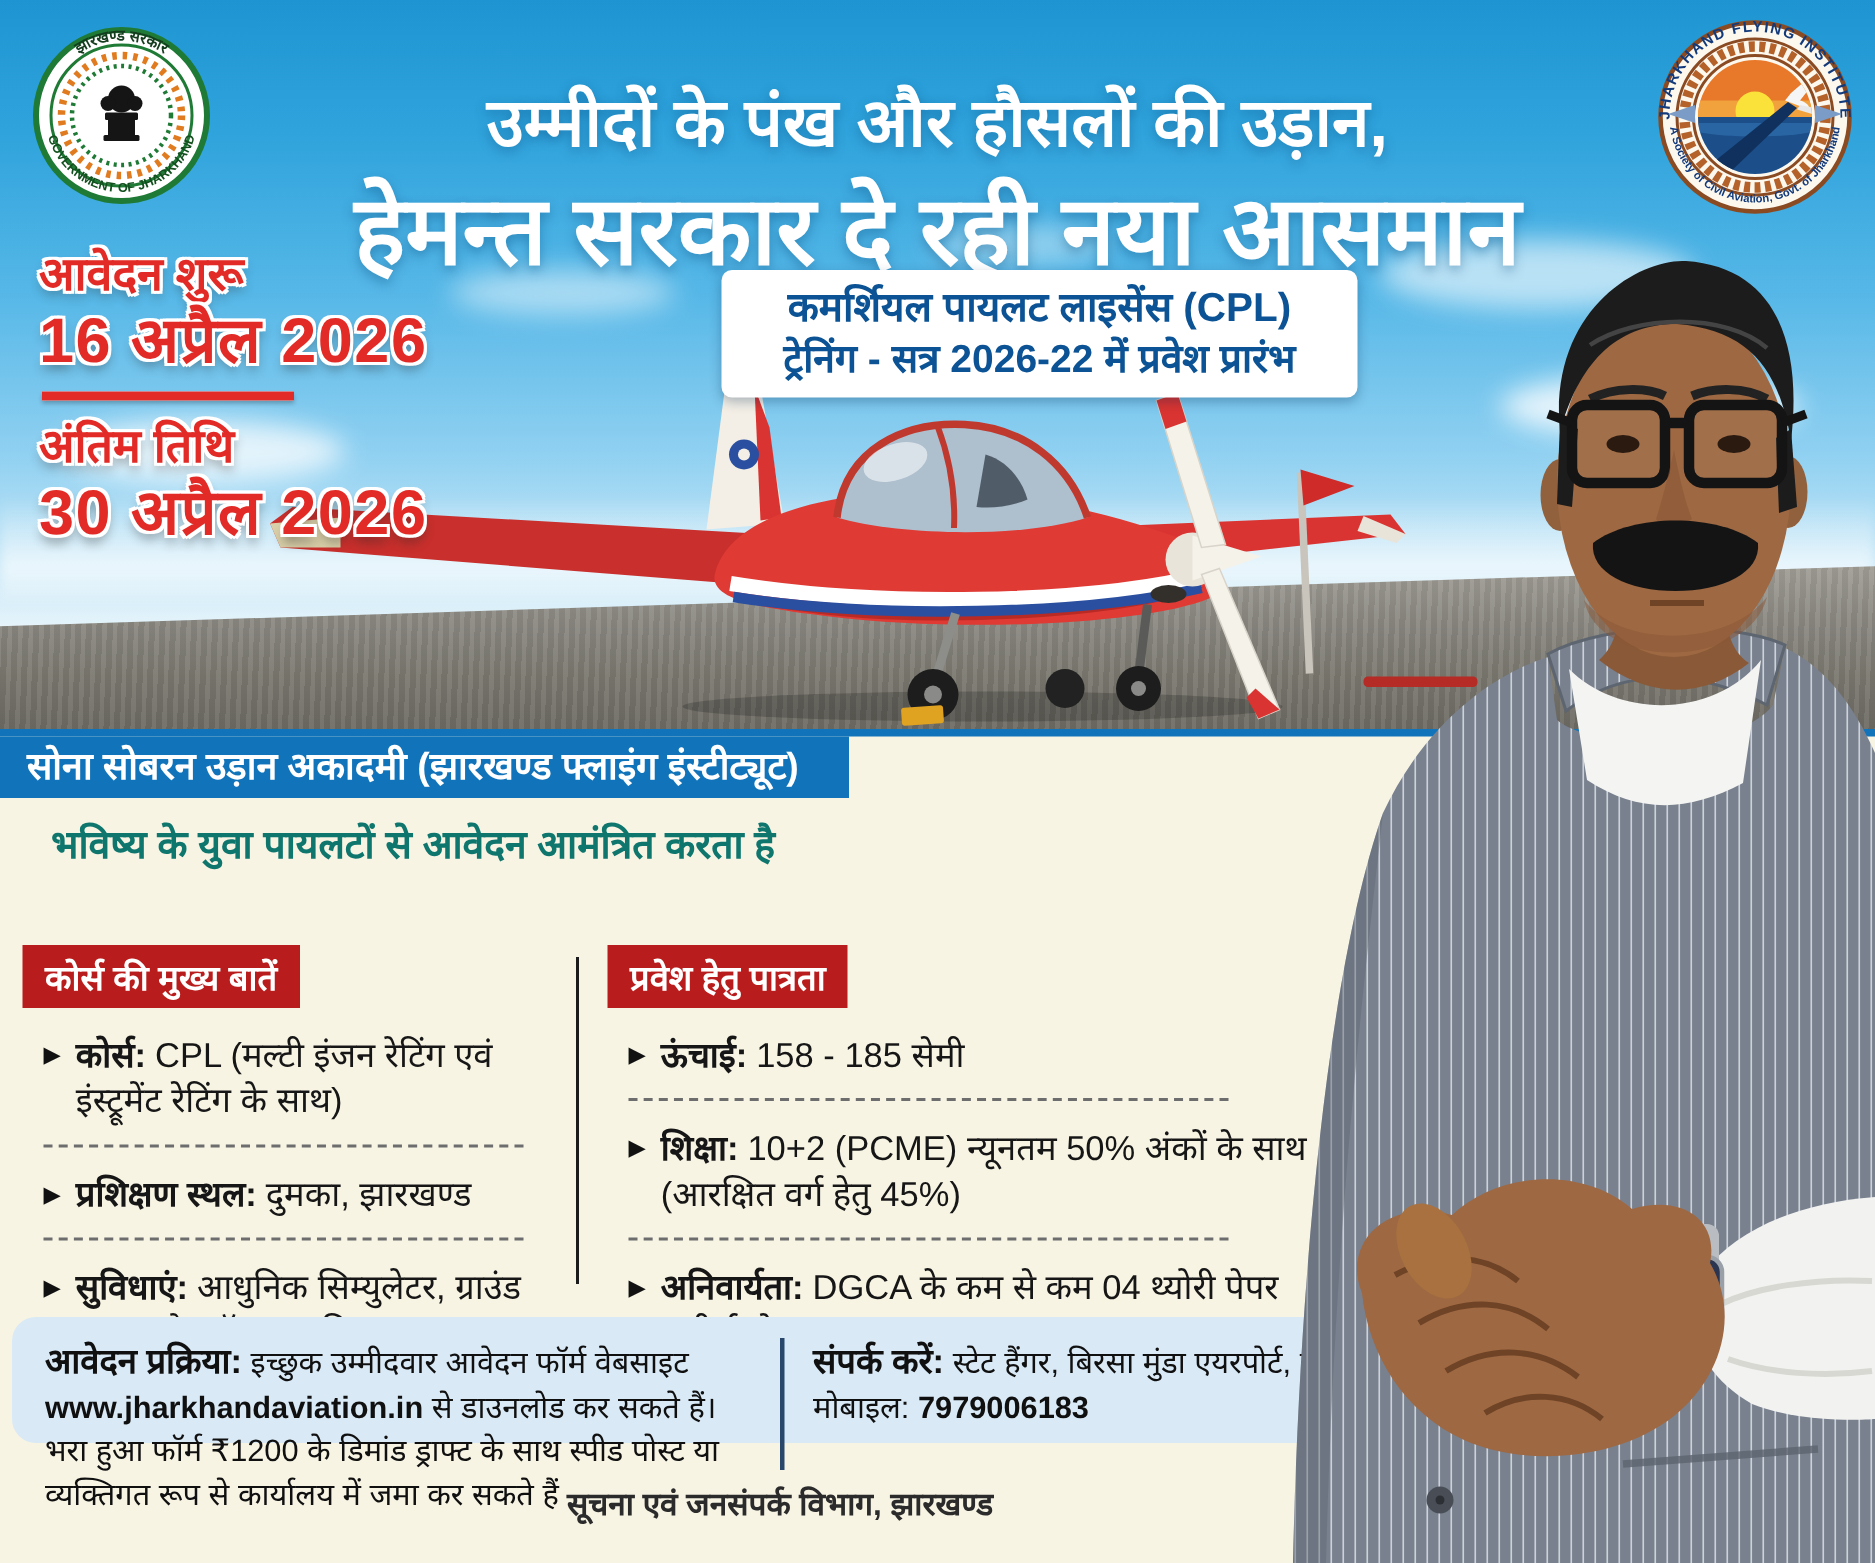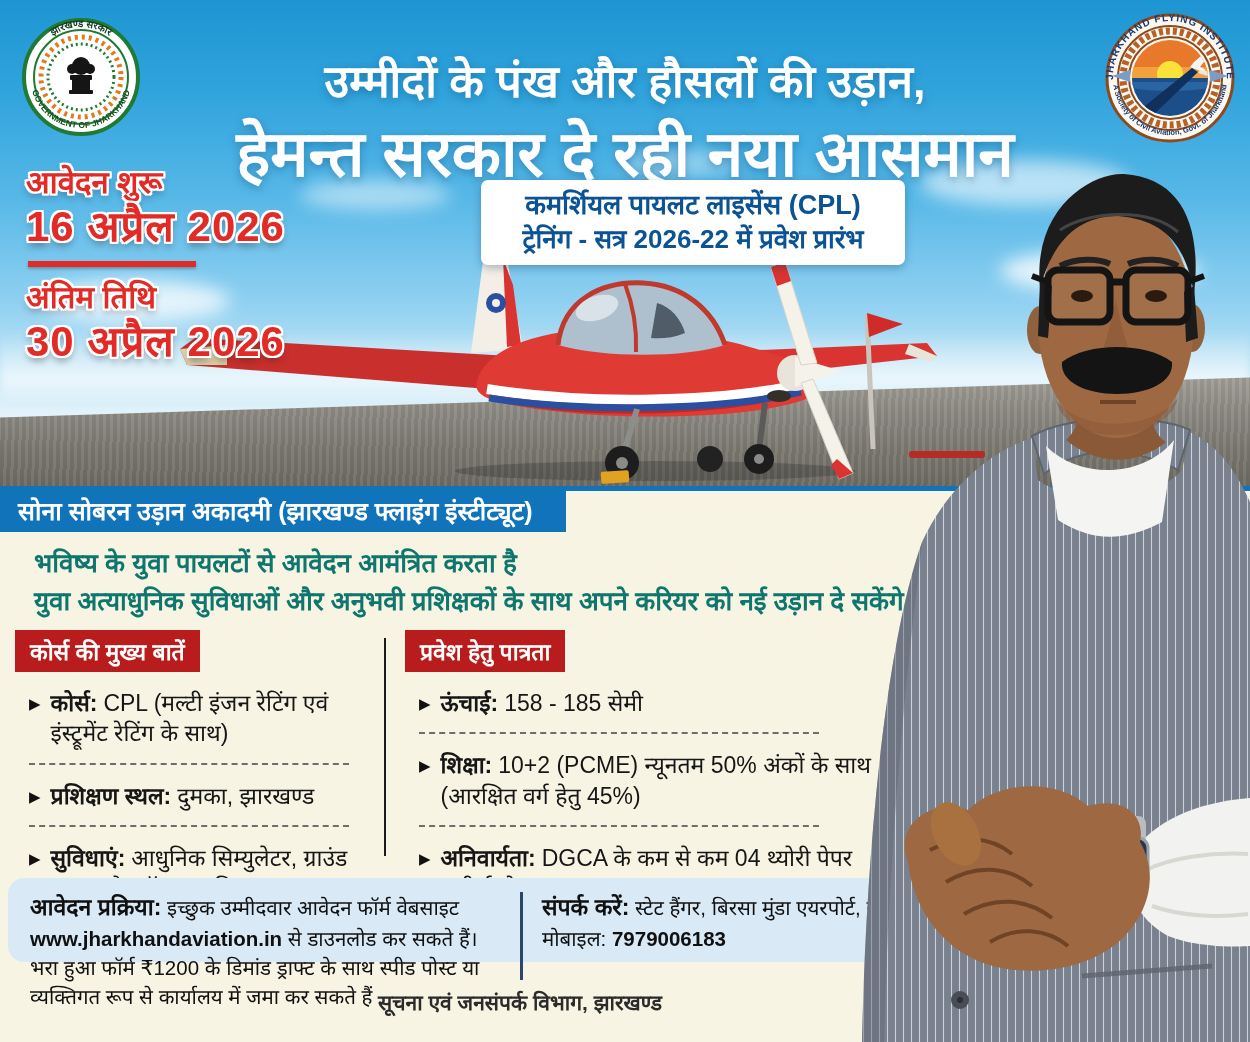--- a/index.html
+++ b/index.html
@@ -221,21 +221,20 @@
 
     <line x1="702" y1="62" x2="708" y2="196" stroke="#c9c4bc" stroke-width="5"></line>
     <polygon points="702,60 738,71 704,84" fill="#cf2b28"></polygon>
     <rect x="744" y="198" width="76" height="7" rx="3" fill="#b52c26"></rect>
   </svg>
 
   <div class="cream">
     <div class="blueline"></div>
     <div class="banner">सोना सोबरन उड़ान अकादमी (झारखण्ड फ्लाइंग इंस्टीट्यूट)</div>
     <div class="invite i1">भविष्य के युवा पायलटों से आवेदन आमंत्रित करता है</div>
-    <div class="invite i2">युवा अत्याधुनिक सुविधाओं और अनुभवी प्रशिक्षकों के साथ अपने करियर को नई उड़ान दे सकेंगे</div>
 
     <div class="col col-left">
       <div class="sec-title">कोर्स की मुख्य बातें</div>
       <div class="bullet">
         <span class="tri">▶</span>
         <span><b>कोर्स:</b><span>CPL (मल्टी इंजन रेटिंग एवं इंस्ट्रूमेंट रेटिंग के साथ)</span></span>
       </div>
       <div class="dash"></div>
       <div class="bullet">
         <span class="tri">▶</span>

